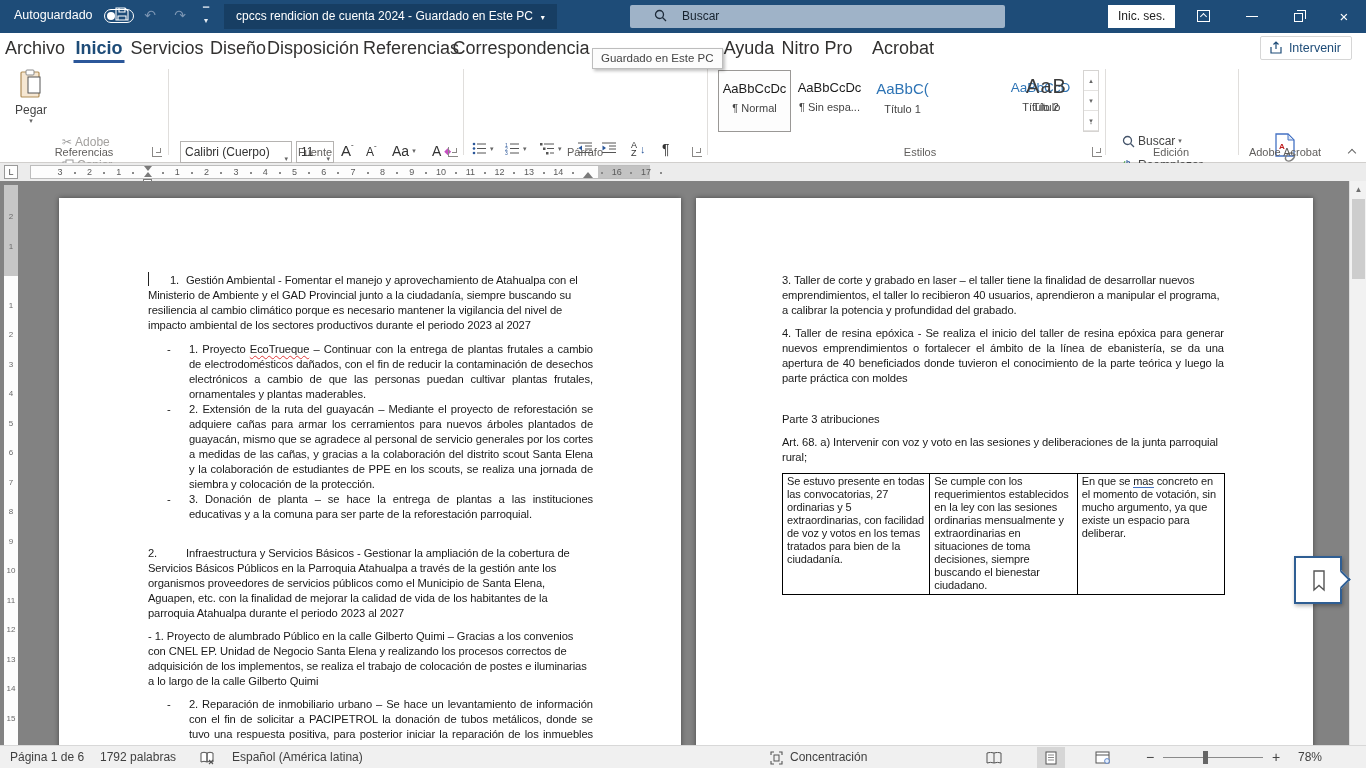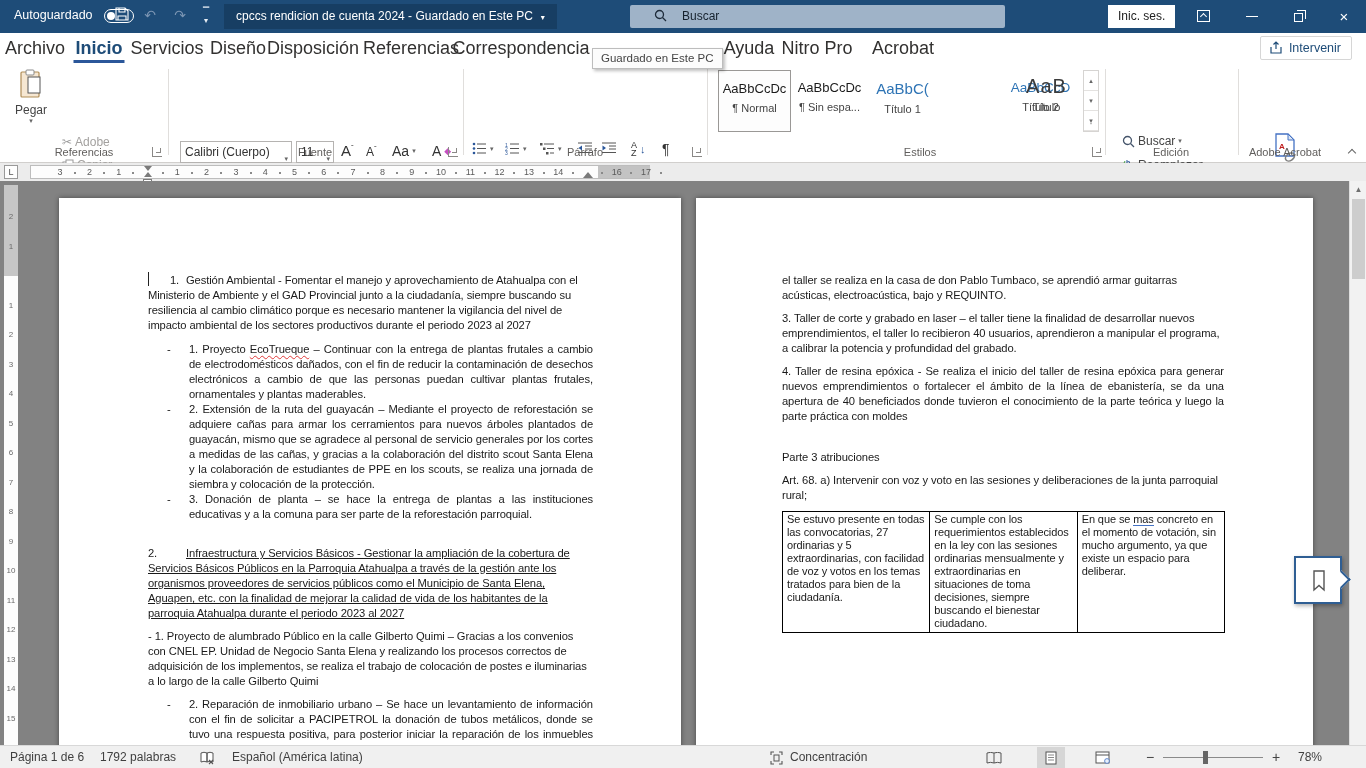--- a/index.html
+++ b/index.html
@@ -93,21 +93,21 @@
   .jst { text-align:justify; }
   .hang { text-indent:22px; }
   .numpre { display:inline-block; width:16px; text-indent:0; }
   .numpre2 { display:inline-block; width:38px; text-indent:0; }
   .ind36 { text-indent:36px; }
   .dashlist { margin:9px 0 0 41px; }
   .dashlist .li { position:relative; margin:0; }
   .dashlist .li::before { content:"-"; position:absolute; left:-22px; top:0; }
   .sq-red { text-decoration:underline wavy #e03a3a 1px; text-underline-offset:2px; }
   .gram-blue { border-bottom:1.5px solid #4472c4; }
-  .gap24 { margin-top:24px !important;text-decoration:underline; }
+  .gap24 { margin-top:24px !important; }
   .gap26 { margin-top:26px !important; }
   .caret { position:absolute; left:89px; top:74px; width:1px; height:14px; background:#222; }
   .ptable { border-collapse:collapse; margin-top:6px; table-layout:fixed; width:443px; }
   .ptable td { border:1px solid #000; vertical-align:top; padding:1px 4px 2px 4px; font-size:11px; line-height:13px; letter-spacing:-0.1px; }
 
   
   .vscroll { position:absolute; right:0; top:0; width:17px; height:564px; background:#f2f2f2; border-left:1px solid #dedede; }
   .vscroll .arr { position:absolute; left:0; top:0; width:17px; height:17px; text-align:center; font-size:8px; color:#707070; line-height:17px; }
   .vscroll .thumb { position:absolute; left:2px; top:18px; width:13px; height:80px; background:#cdcdcd; }
 
@@ -550,21 +550,20 @@
         <p class="li jst">3. Donación de planta – se hace la entrega de plantas a las instituciones educativas y a la comuna para ser parte de la reforestación parroquial.</p>
       </div>
       <p class="gap24"><span class="numpre2">2.</span><span>Infraestructura y Servicios Básicos - Gestionar la ampliación de la cobertura de Servicios Básicos Públicos en la Parroquia Atahualpa a través de la gestión ante los organismos proveedores de servicios públicos como el Municipio de Santa Elena, Aguapen, etc. con la finalidad de mejorar la calidad de vida de los habitantes de la parroquia Atahualpa durante el periodo 2023 al 2027</span></p>
       <p>- 1. Proyecto de alumbrado Público en la calle Gilberto Quimi – Gracias a los convenios con CNEL EP. Unidad de Negocio Santa Elena y realizando los procesos correctos de adquisición de los implementos, se realiza el trabajo de colocación de postes e iluminarias a lo largo de la calle Gilberto Quimi</p>
       <div class="dashlist" style="margin-top:3px;">
         <p class="li jst">2. Reparación de inmobiliario urbano – Se hace un levantamiento de información con el fin de solicitar a PACIPETROL la donación de tubos metálicos, donde se tuvo una respuesta positiva, para posterior iniciar la reparación de los inmuebles de las calles Bolívar Panchana, Wilfrido Vera, Gilberto Quimi, av. 9 de octubre y calle Entre Ríos</p>
       </div>
     </div>
 
     <div class="page page2 doc">
-      <p>el taller se realiza en la casa de don Pablo Tumbaco, se aprendió armar guitarras acústicas, electroacústica, bajo y REQUINTO.</p>
       <p>3. Taller de corte y grabado en laser – el taller tiene la finalidad de desarrollar nuevos emprendimientos, el taller lo recibieron 40 usuarios, aprendieron a manipular el programa, a calibrar la potencia y profundidad del grabado.</p>
       <p class="jst">4. Taller de resina epóxica - Se realiza el inicio del taller de resina epóxica para generar nuevos emprendimientos o fortalecer el ámbito de la línea de ebanistería, se da una apertura de 40 beneficiados donde tuvieron el conocimiento de la parte teórica y luego la parte práctica con moldes</p>
       <p class="gap26">Parte 3 atribuciones</p>
       <p>Art. 68. a) Intervenir con voz y voto en las sesiones y deliberaciones de la junta parroquial rural;</p>
       <table class="ptable">
         <tbody>
             <tr>
           <td>Se estuvo presente en todas las convocatorias, 27 ordinarias y 5 extraordinarias, con facilidad de voz y votos en los temas tratados para bien de la ciudadanía.</td>
           <td>Se cumple con los requerimientos establecidos en la ley con las sesiones ordinarias mensualmente y extraordinarias en situaciones de toma decisiones, siempre buscando el bienestar ciudadano.</td>
           <td><span>En que se </span><span class="gram-blue">mas</span><span> concreto en el momento de votación, sin mucho argumento, ya que existe un espacio para deliberar.</span></td>

